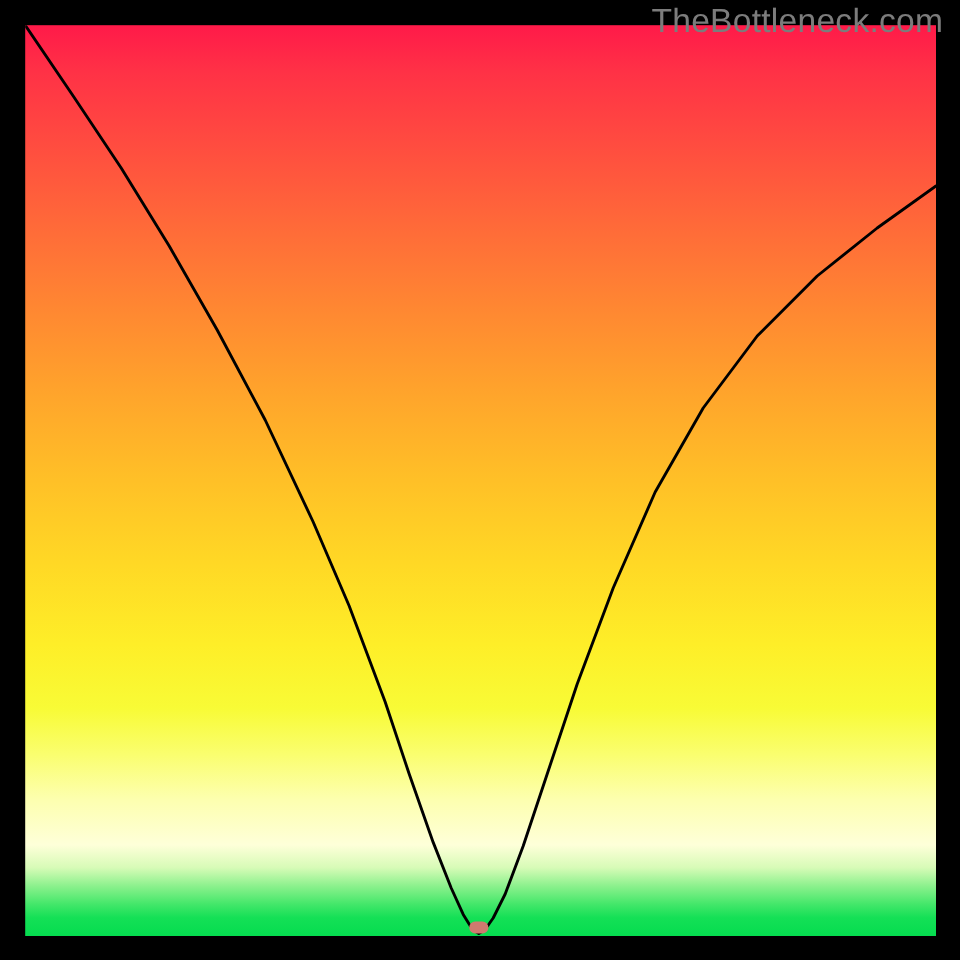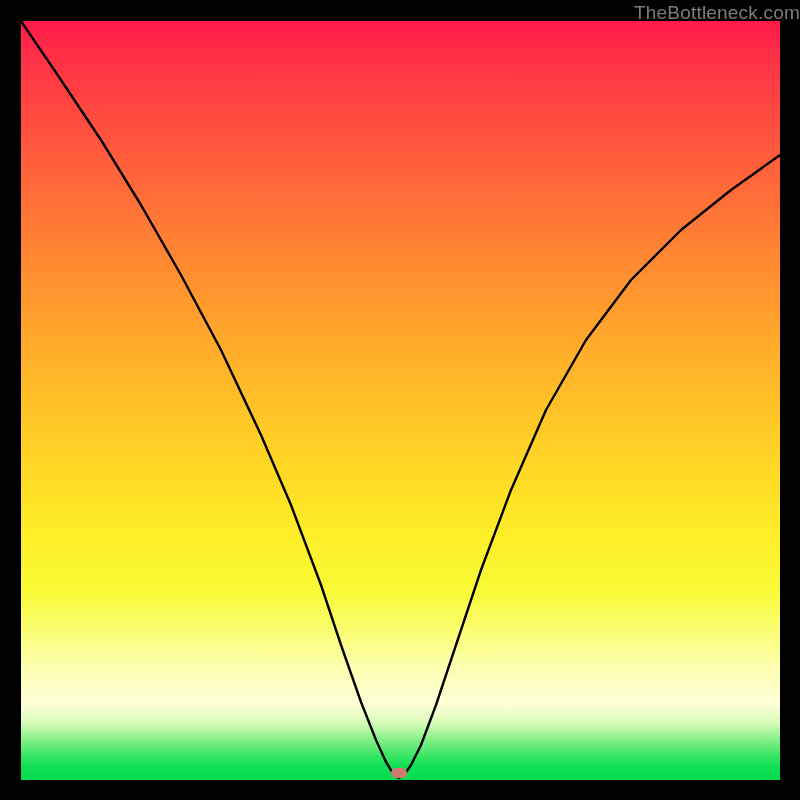--- a/index.html
+++ b/index.html
@@ -54,23 +54,23 @@
   .marker {
     position: absolute;
     width: 16px;
     height: 10px;
     border-radius: 5px;
     transform: translate(-50%, -50%);
   }
   .watermark {
     position: absolute;
     top: 2px;
-    right: 0;
+    right: 14px;
     color: #7c7c7c;
-    font-size: 19px;
+    font-size: 28px;
     letter-spacing: 0.2px;
     font-weight: 500;
   }
 </style>
 </head>
 <body>
 
 <div class="stage">
   <div class="plot">
     <svg viewBox="0 0 759 759" preserveAspectRatio="none">

